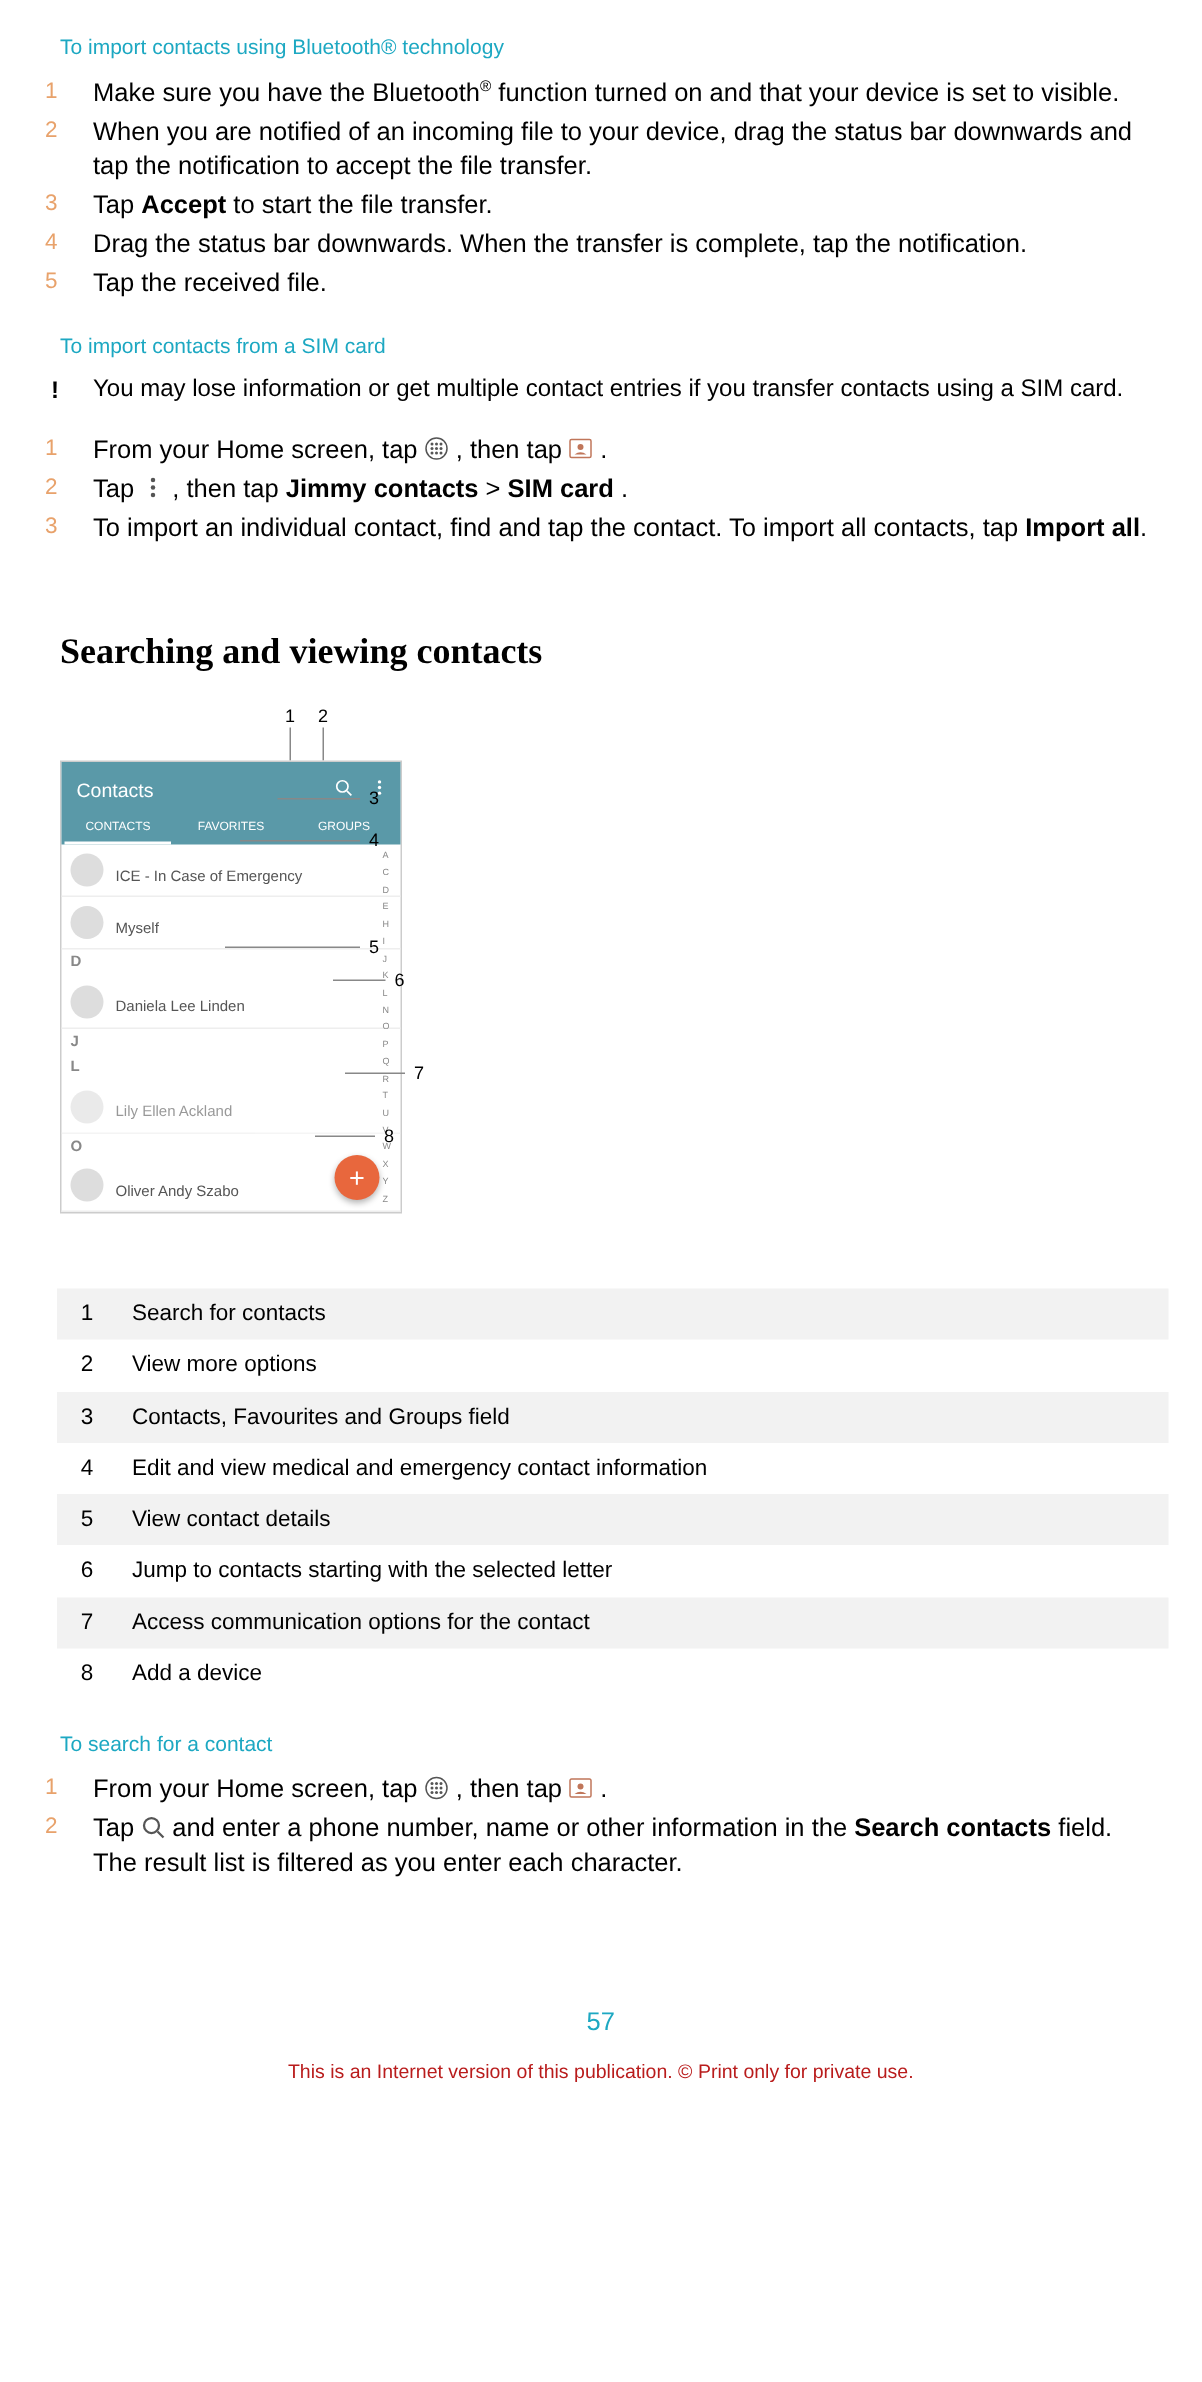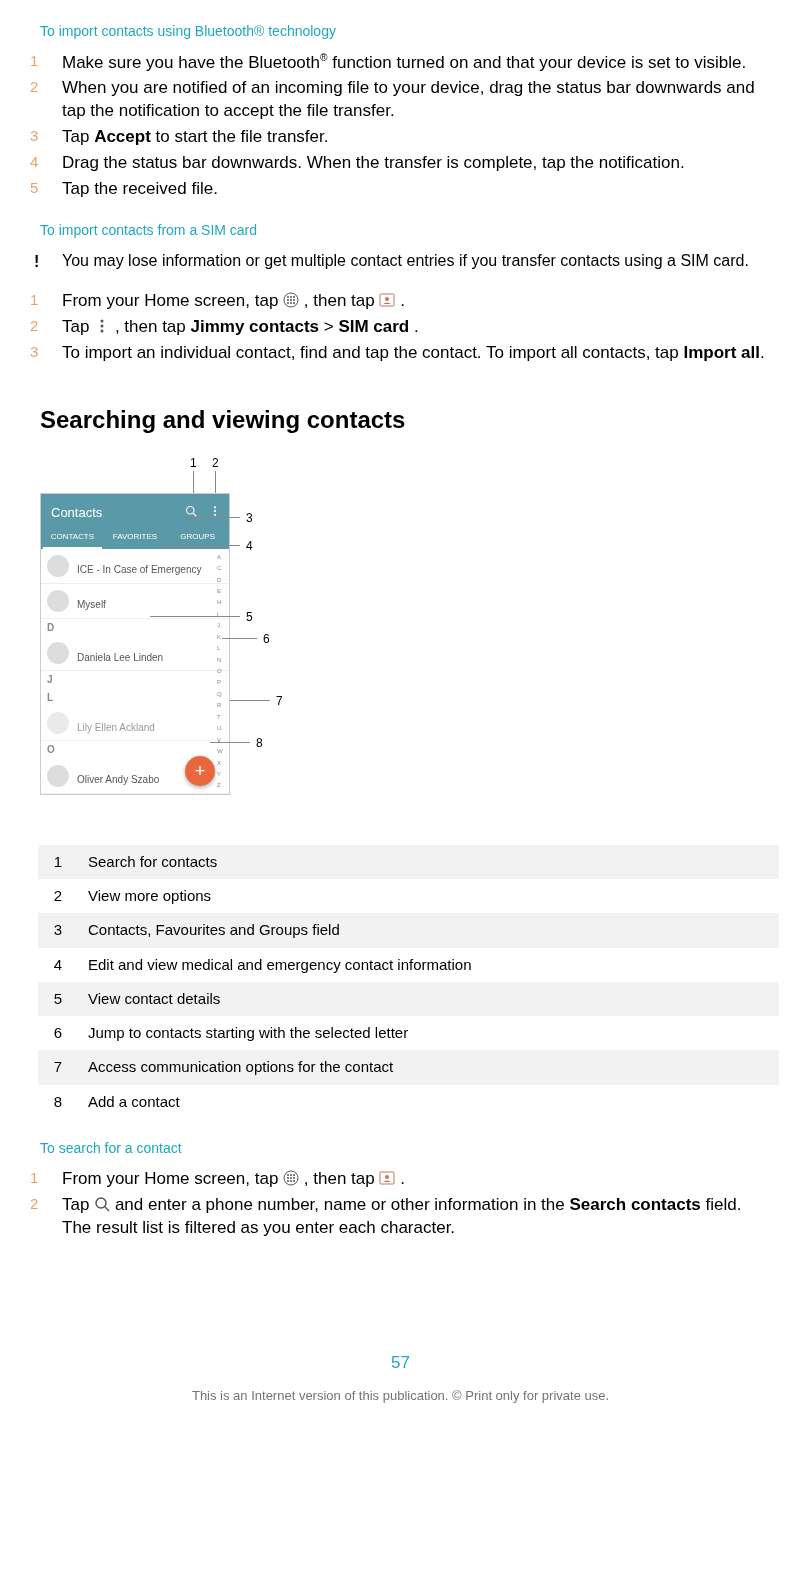--- a/index.html
+++ b/index.html
@@ -13,21 +13,22 @@
       line-height: 1.35;
     }
     .heading-cyan {
       color: #1da8c2;
       font-size: 14px;
       margin: 12px 0 10px 10px;
     }
     .section-heading {
       font-size: 24px;
       font-weight: bold;
-      margin: 40px 0 18px 10px;
+      margin: 55px 0 18px 10px;
+      font-family: Liberation Serif, serif;
     }
     ol.steps {
       list-style: none;
       counter-reset: step;
       margin-bottom: 20px;
     }
     ol.steps > li {
       counter-increment: step;
       position: relative;
       padding-left: 32px;
@@ -86,21 +87,21 @@
     }
     .callout-1 { left: 150px; }
     .callout-1 .line { height: 24px; }
     .callout-2 { left: 172px; }
     .callout-2 .line { height: 24px; }
 
     .phone {
       position: absolute;
       top: 38px;
       left: 0;
-      width: 190px;
+      width: 228px;
       border: 1px solid #ccc;
       font-size: 11px;
       background: #fff;
     }
     .phone-header {
       background: #5a99a8;
       color: #fff;
       padding: 10px 8px 4px 10px;
       display: flex;
       justify-content: space-between;
@@ -213,25 +214,25 @@
       width: 100%;
       margin: 0 0 20px 8px;
       border-collapse: collapse;
     }
     .legend tr:nth-child(odd) { background: #f2f2f2; }
     .legend td { padding: 7px 10px; font-size: 15px; }
     .legend td:first-child { width: 40px; text-align: center; }
 
     .footer {
       text-align: center;
-      margin-top: 112px;
+      margin-top: 83px;
       font-size: 15px;
     }
     .footer .pagenum { color: #1da8c2; margin-bottom: 12px; font-size: 17px;}
-    .footer .note { color: #737373; font-size: 13px; }
+    .footer .note { color: #b91c1c; font-size: 13px; }
   </style>
 </head>
 <body>
 
 <div class="heading-cyan">To import contacts using Bluetooth® technology</div>
 <ol class="steps">
   <li>
     <span>Make sure you have the Bluetooth</span><sup>®</sup><span> function turned on and that your device is set to visible.</span>
   </li>
   <li>When you are notified of an incoming file to your device, drag the status bar downwards and tap the notification to accept the file transfer.</li>
@@ -423,21 +424,21 @@
   <tr>
         <td>6</td>
         <td>Jump to contacts starting with the selected letter</td>
       </tr>
   <tr>
         <td>7</td>
         <td>Access communication options for the contact</td>
       </tr>
   <tr>
         <td>8</td>
-        <td>Add a contact</td>
+        <td>Add a device</td>
       </tr>
 </tbody>
   </table>
 
 <div class="heading-cyan">To search for a contact</div>
 <ol class="steps">
   <li>
     <span>From your Home screen, tap </span>
     <span class="inline-icon">
         <svg viewBox="0 0 16 16">

